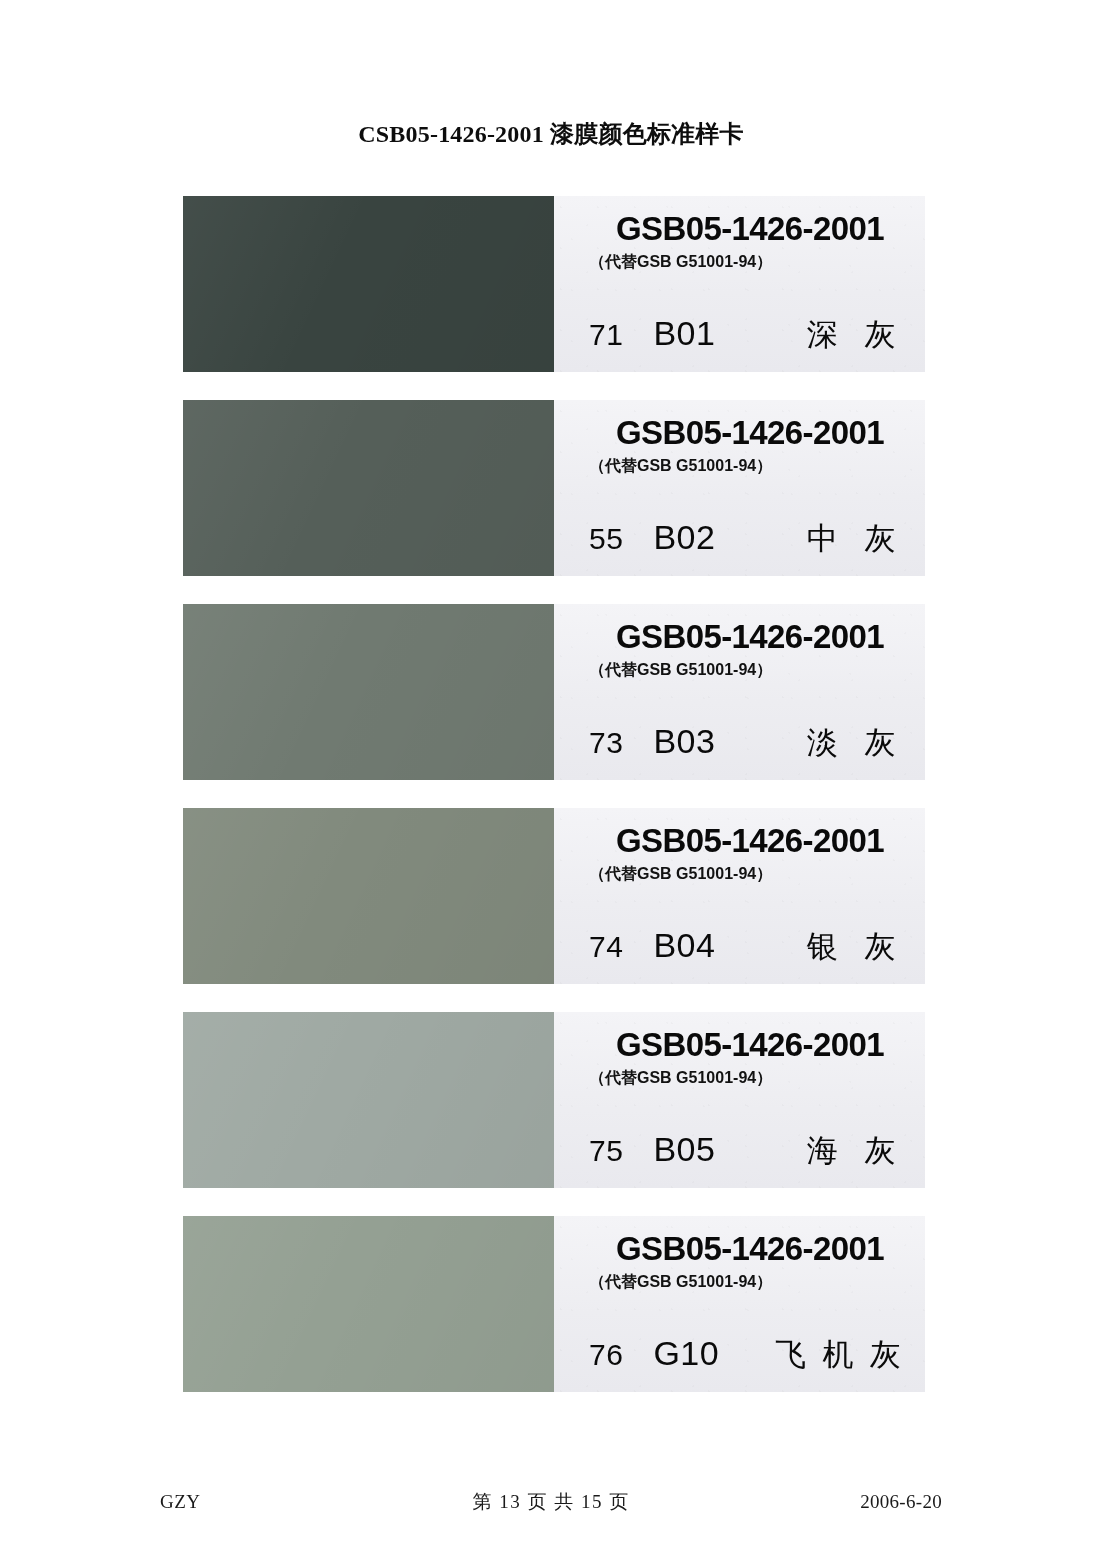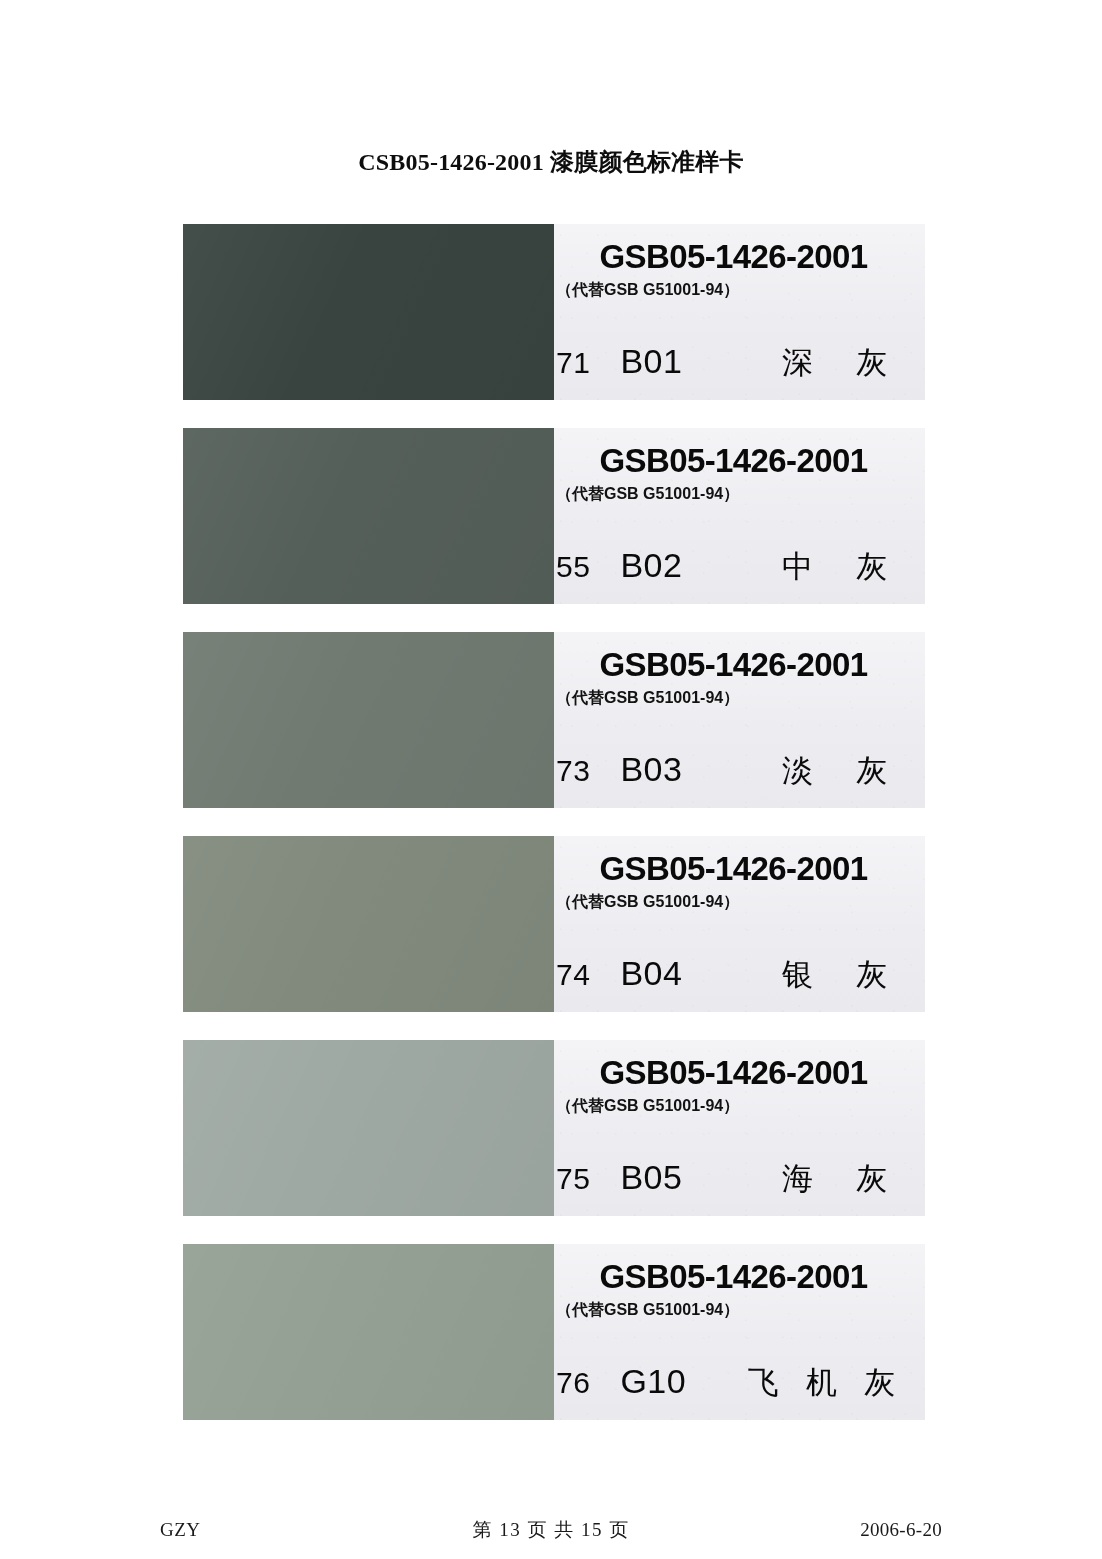--- a/index.html
+++ b/index.html
@@ -13,21 +13,20 @@
     height: 1559px;
     position: relative;
     font-family: "Liberation Sans", "DejaVu Sans", sans-serif;
     overflow: hidden;
   }
 
   .page {
     position: absolute;
     inset: 0;
     background: #ffffff;
-    margin-top: 28px;
   }
 
   
   .doc-title {
     position: absolute;
     left: 0;
     right: 0;
     top: 118px;
     text-align: center;
     font-family: "Liberation Serif", "DejaVu Serif", serif;
@@ -77,21 +76,21 @@
     flex: 1 1 auto;
     position: relative;
     background: #f1f1f4;
     background-image:
       radial-gradient(circle at 18% 28%, rgba(0,0,0,0.022) 0 1px, rgba(0,0,0,0) 1px),
       radial-gradient(circle at 63% 62%, rgba(0,0,0,0.02) 0 1px, rgba(0,0,0,0) 1px),
       radial-gradient(circle at 86% 18%, rgba(0,0,0,0.02) 0 1px, rgba(0,0,0,0) 1px),
       radial-gradient(circle at 40% 85%, rgba(0,0,0,0.018) 0 1px, rgba(0,0,0,0) 1px),
       linear-gradient(180deg, #f4f4f7 0%, #ededf1 55%, #e9e9ee 100%);
     background-size: 37px 41px, 53px 47px, 61px 59px, 44px 51px, 100% 100%;
-    padding: 0 14px 0 2px;
+    padding: 0 14px 0 35px;
     box-sizing: border-box;
     display: flex;
     flex-direction: column;
   }
 
   .std-code {
     margin-top: 16px;
     font-family: "Liberation Sans", "DejaVu Sans", sans-serif;
     font-size: 33px;
     font-weight: 700;

